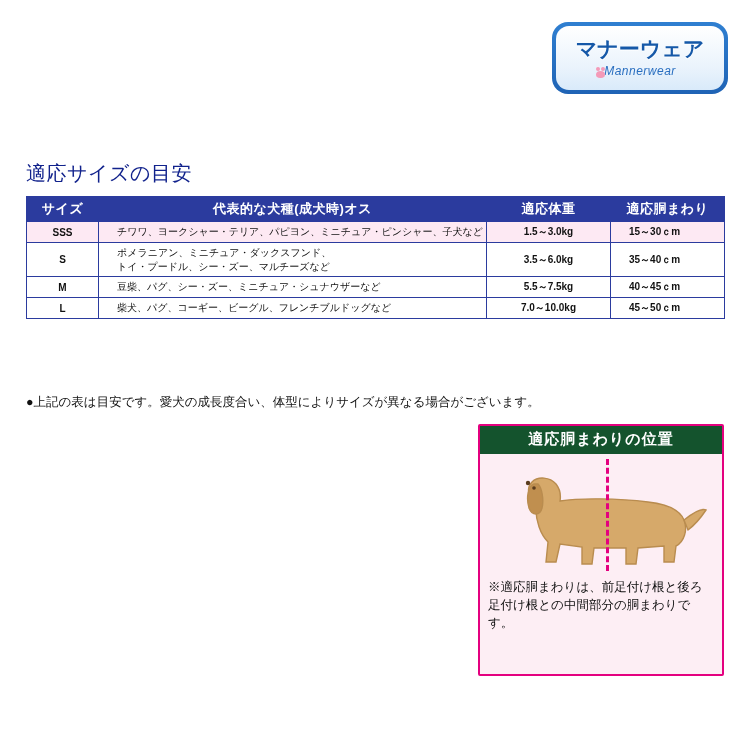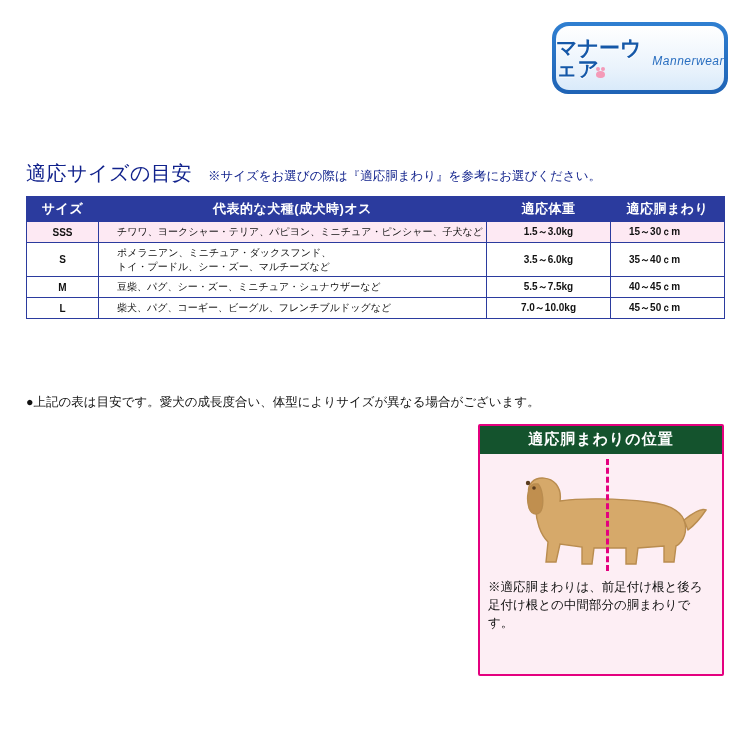--- a/index.html
+++ b/index.html
@@ -23,20 +23,21 @@
     width:100%; height:100%;
     border-radius:16px;
     background:linear-gradient(#2f7fd1,#1f63b5);
     padding:4px;
   }
   .logo-inner{
     width:100%; height:100%;
     border-radius:13px;
     background:linear-gradient(#ffffff,#eaf3fc 65%,#d9eafa);
     display:flex;
+    flex-direction:column;
     align-items:center;
     justify-content:center;
     position:relative;
   }
   .logo-main{
     font-size:21px;
     font-weight:bold;
     color:#1558a8;
     letter-spacing:0px;
     line-height:1;
@@ -176,21 +177,20 @@
     <div class="logo-inner">
       <div class="logo-main">マナーウェア</div>
       <div class="logo-sub">Mannerwear</div>
       <div class="logo-paw"></div>
     </div>
   </div>
 </div>
 
 <div class="head-row">
   <div class="head-title">適応サイズの目安</div>
-  <div class="head-note">※サイズをお選びの際は『適応胴まわり』を参考にお選びください。</div>
 </div>
 
 <table class="size-table">
   <thead>
     <tr>
       <th class="c-size">サイズ</th>
       <th class="c-breed">代表的な犬種(成犬時)オス</th>
       <th class="c-weight">適応体重</th>
       <th class="c-waist">適応胴まわり</th>
     </tr>

